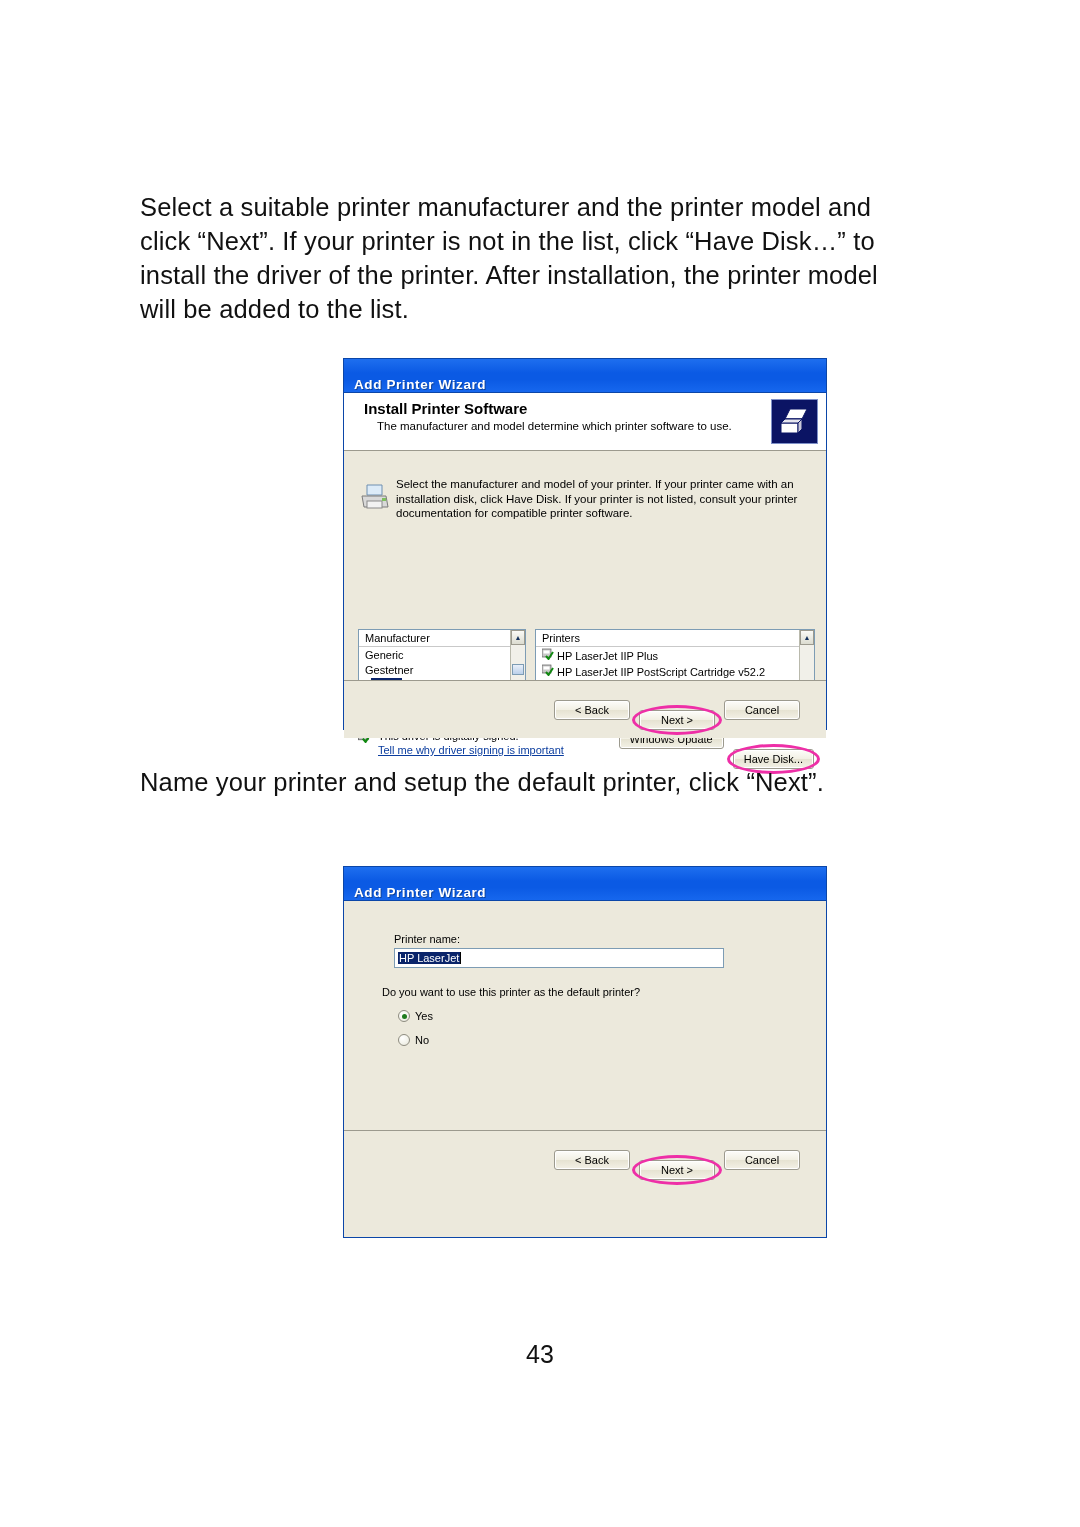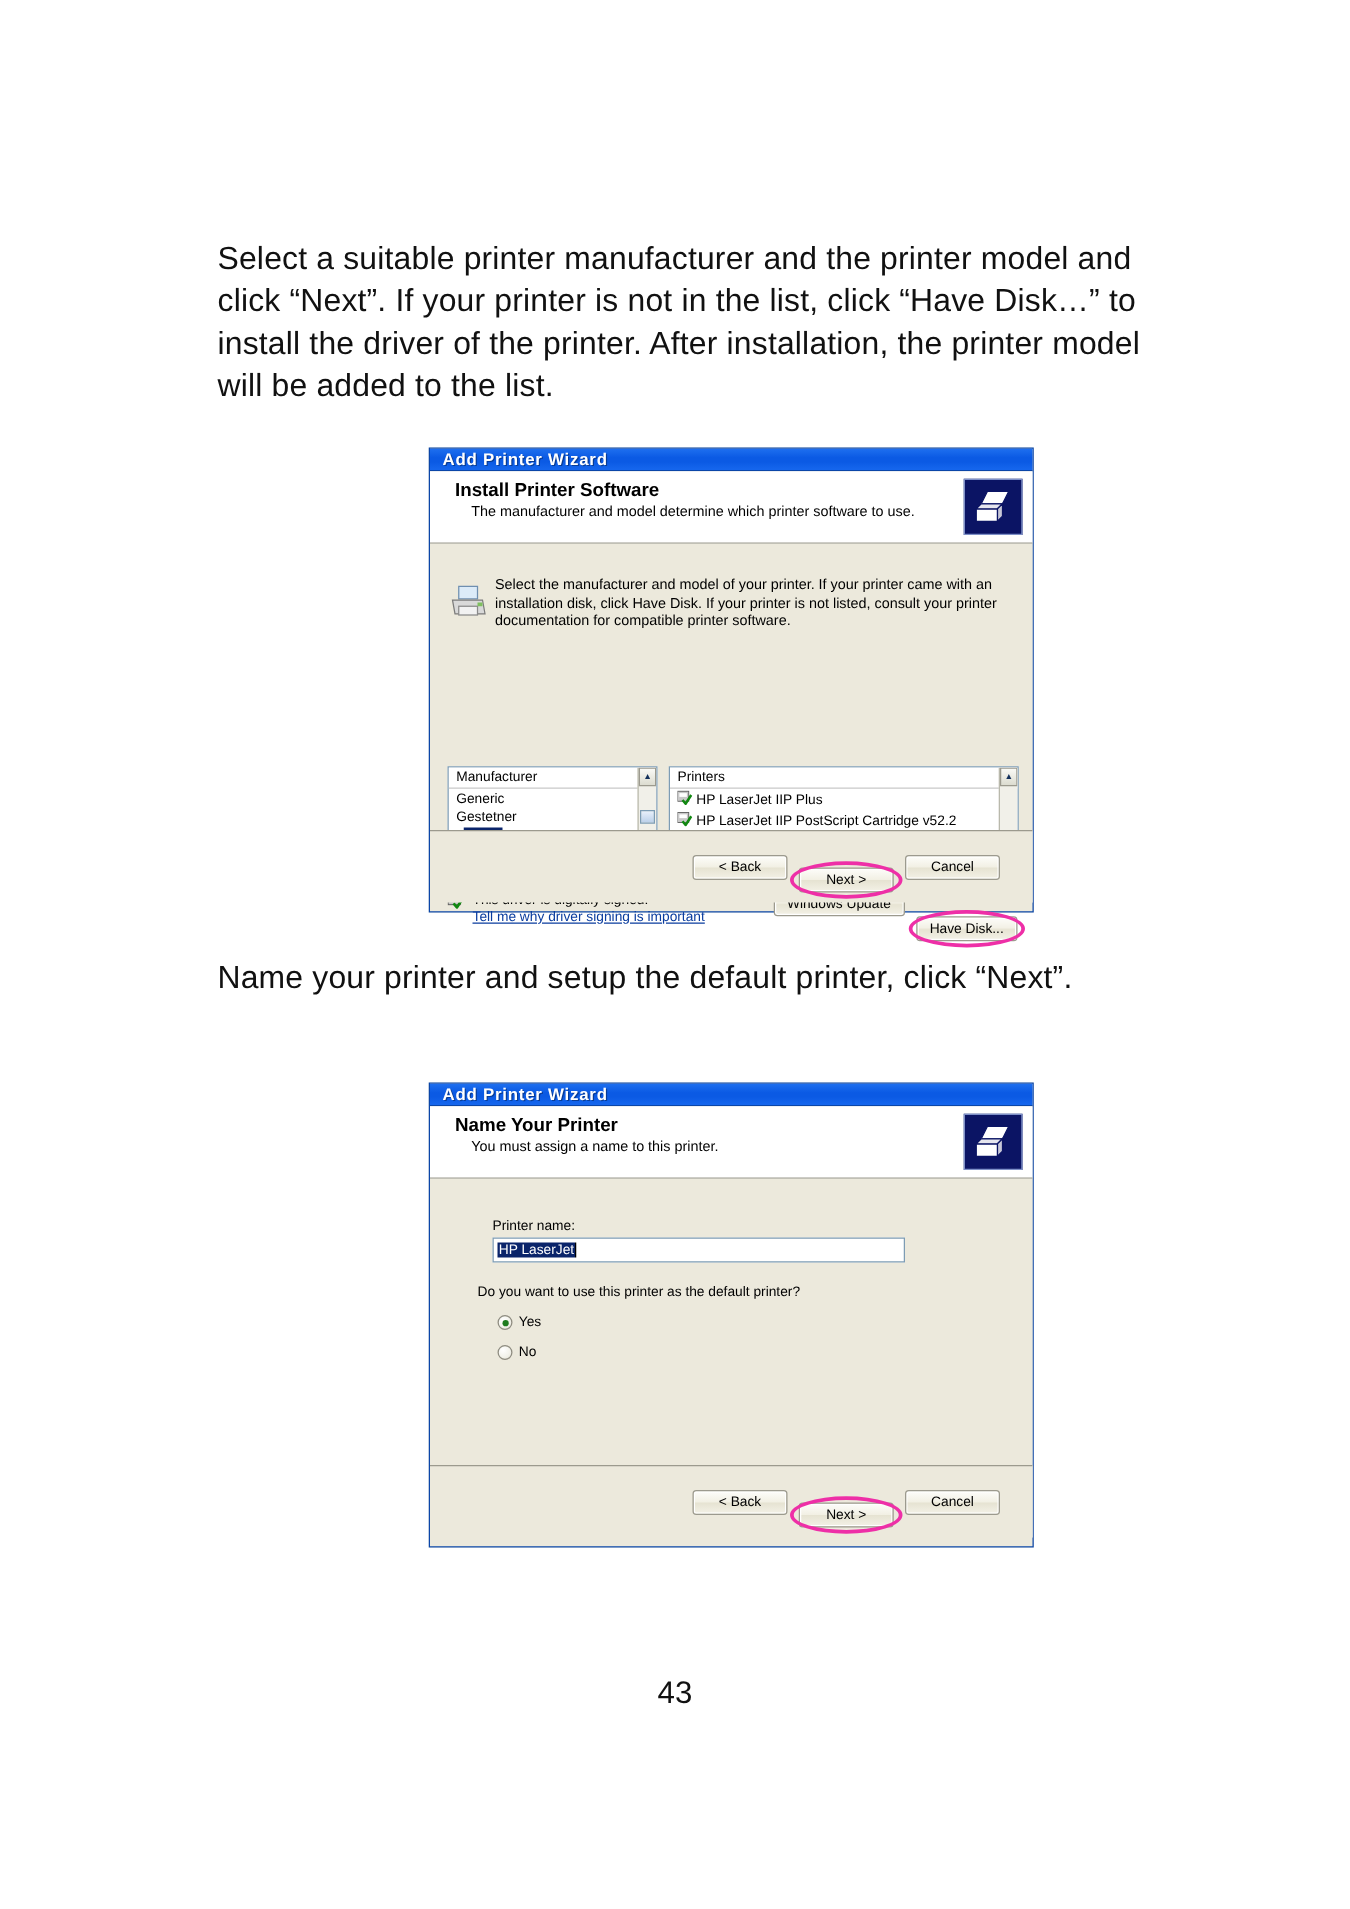--- a/index.html
+++ b/index.html
@@ -13,21 +13,21 @@
     height: 1527px;
     position: relative;
     font-family: "Liberation Sans", sans-serif;
     color: #000;
     overflow: hidden;
   }
 
   
   .instruction {
     position: absolute;
-    left: 174px;
+    left: 140px;
     width: 746px;
     font-size: 25.5px;
     line-height: 34px;
     letter-spacing: 0.15px;
     color: #111;
     font-family: "Liberation Sans", sans-serif;
   }
   #instr1 { top: 190px; }
   #instr2 { top: 765px; }
 
@@ -50,24 +50,24 @@
     background: #ECE9DC;
     border: 1px solid #0B46A8;
     box-sizing: border-box;
     font-size: 11px;
     color: #000;
   }
   #dlg1 { top: 358px; height: 372px; }
   #dlg2 { top: 866px; height: 372px; }
 
   .titlebar {
-    height: 18px;
+    height: 34px;
     background: linear-gradient(180deg,#1E6FEF 0%, #0B5AE4 42%, #0B5AE4 62%, #1667EE 100%);
     display: flex;
-    align-items: center;
+    align-items: flex-end;
     padding: 0 6px;
     box-sizing: border-box;
     border-bottom: 1px solid #0B46A8;
   }
   .titlebar .title-text {
     color: #ffffff;
     font-weight: bold;
     font-size: 13.5px;
     letter-spacing: 0.6px;
     text-shadow: 1px 1px 0 rgba(0,0,0,0.35);
@@ -523,35 +523,20 @@
 </div>
 
 <div class="instruction" id="instr2">Name your printer and setup the default printer, click “Next”.</div>
 
 <div class="dialog" id="dlg2">
 
   <div class="titlebar">
     <span class="title-text">Add Printer Wizard</span>
   </div>
 
-  <div class="header-band">
-    <div class="header-title">Name Your Printer</div>
-    <div class="header-sub">You must assign a name to this printer.</div>
-    <div class="header-icon">
-      <svg width="34" height="32" viewBox="0 0 34 32" aria-hidden="true">
-        <g fill="#ffffff" stroke="#0B1464" stroke-width="1">
-          <polygon points="12,3 29,3 24,13 7,13"></polygon>
-          <polygon points="7,13 24,13 24,19 7,19"></polygon>
-          <polygon points="3,17 20,17 20,27 3,27"></polygon>
-          <polygon points="3,17 7,13 24,13 20,17" fill="#e6e6ee"></polygon>
-          <polygon points="20,17 24,13 24,23 20,27" fill="#c8c8d8"></polygon>
-        </g>
-      </svg>
-    </div>
-  </div>
 
   <div class="dlg-body">
 
 
     <div class="field-label">Printer name:</div>
     <div class="text-input">
       <span class="sel-text">HP LaserJet</span>
         <span class="caret"></span>
     </div>
 

